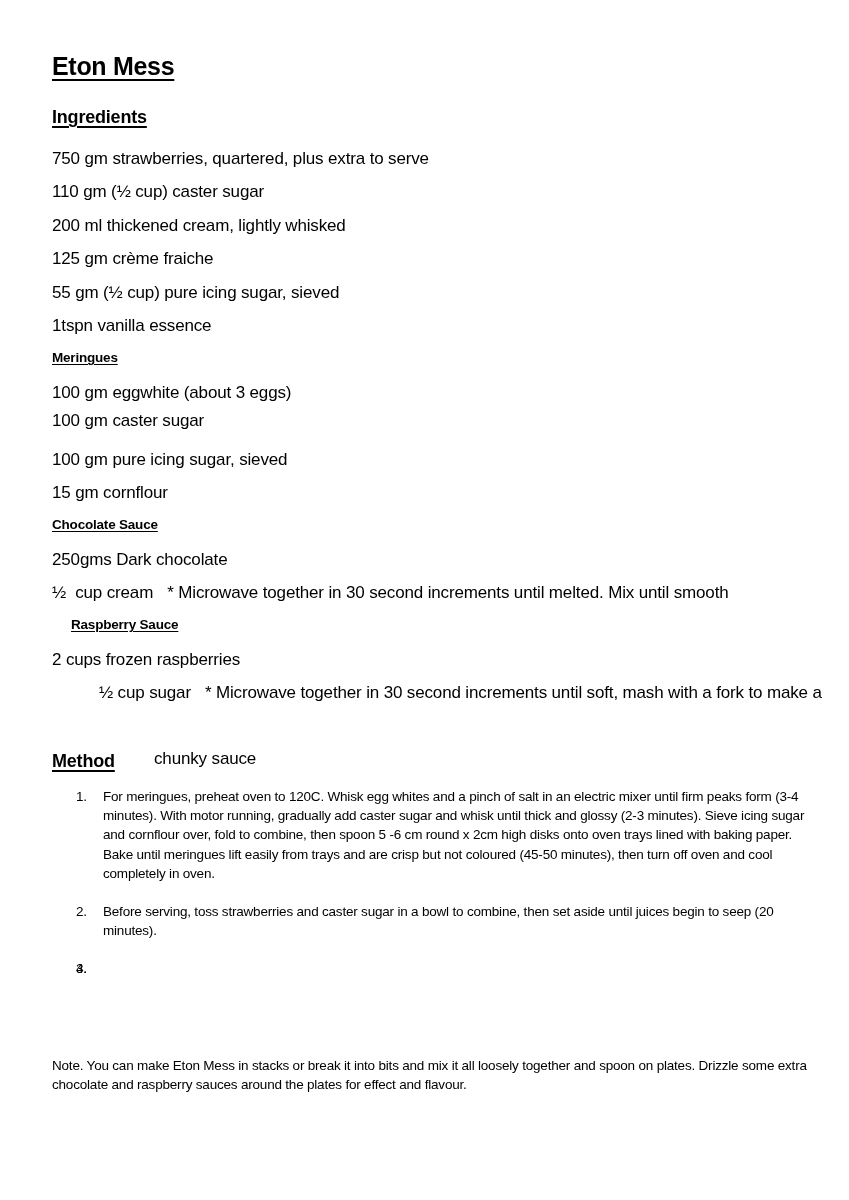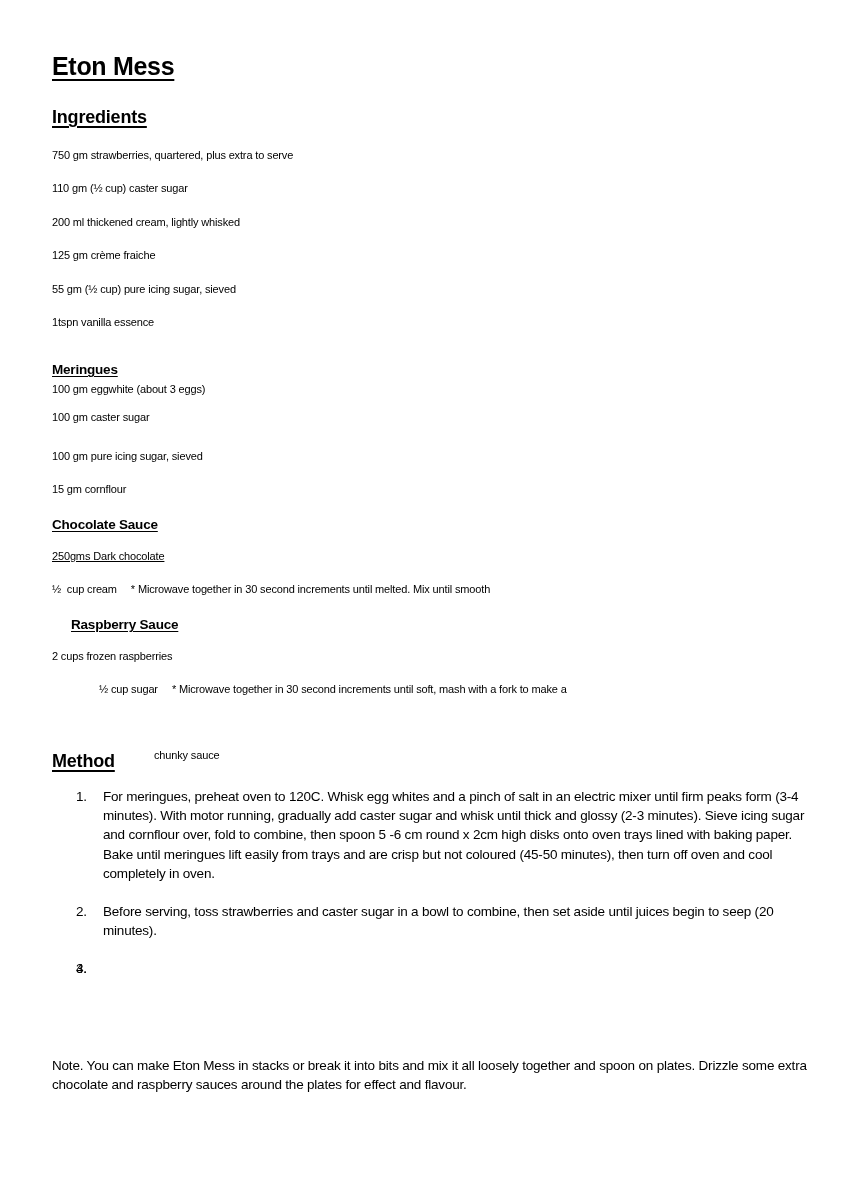--- a/index.html
+++ b/index.html
@@ -15,21 +15,21 @@
     }
     .h2 {
       font-size: 18px; font-weight: bold; text-decoration: underline;
       text-underline-offset: 3px; text-decoration-thickness: 1.5px;
       letter-spacing: -0.2px;
     }
     .h3 {
       font-size: 13.5px; font-weight: bold; text-decoration: underline;
       text-underline-offset: 2px; letter-spacing: -0.2px;
     }
-    .line { font-size: 11px; letter-spacing: -0.15px; text-align: center; }
+    .line { font-size: 17px; letter-spacing: -0.15px; text-align: center; }
     .gap { display: inline-block; }
     .method-list {
       position: absolute; left: 76px; top: 787px; width: 730px;
       margin: 0; padding: 0; list-style: none;
       font-size: 13.5px; line-height: 19.2px; letter-spacing: -0.2px;
     }
     .method-list li { position: relative; padding-left: 27px; margin-bottom: 19px; }
     .method-list .num { position: absolute; left: 0; top: 0; }
     .note {
       position: absolute; left: 52px; top: 1056px; width: 760px;
@@ -44,28 +44,28 @@
 
   <div class="abs h2" style="top:107px;">Ingredients</div>
 
   <div class="abs line" style="top:149px;">750 gm strawberries, quartered, plus extra to serve</div>
   <div class="abs line" style="top:182px;">110 gm (½ cup) caster sugar</div>
   <div class="abs line" style="top:216px;">200 ml thickened cream, lightly whisked</div>
   <div class="abs line" style="top:249px;">125 gm crème fraiche</div>
   <div class="abs line" style="top:283px;">55 gm (½ cup) pure icing sugar, sieved</div>
   <div class="abs line" style="top:316px;">1tspn vanilla essence</div>
 
-  <div class="abs h3" style="top:362px;">Meringues</div>
+  <div class="abs h3" style="top:350px;">Meringues</div>
   <div class="abs line" style="top:383px;">100 gm eggwhite (about 3 eggs)</div>
   <div class="abs line" style="top:411px;">100 gm caster sugar</div>
   <div class="abs line" style="top:450px;">100 gm pure icing sugar, sieved</div>
   <div class="abs line" style="top:483px;">15 gm cornflour</div>
 
   <div class="abs h3" style="top:517px;">Chocolate Sauce</div>
-  <div class="abs line" style="top:550px;text-decoration:underline;">250gms Dark chocolate</div>
+  <div class="abs line" style="top:550px;">250gms Dark chocolate</div>
   <div class="abs line" style="top:583px;">
     <span style="white-space:pre;">½  cup cream</span><span class="gap" style="width:14px;"></span><span>* Microwave together in 30 second increments until melted. Mix until smooth</span>
   </div>
 
   <div class="abs h3" style="top:617px;padding-left:19px;">Raspberry Sauce</div>
   <div class="abs line" style="top:650px;">2 cups frozen raspberries</div>
   <div class="abs line" style="top:683px;margin-left:47px;">
     <span>½ cup sugar</span><span class="gap" style="width:14px;"></span><span>* Microwave together in 30 second increments until soft, mash with a fork to make a</span>
   </div>
   <div class="abs line" style="top:717px; left:154px;margin-top:32px;">chunky sauce</div>

